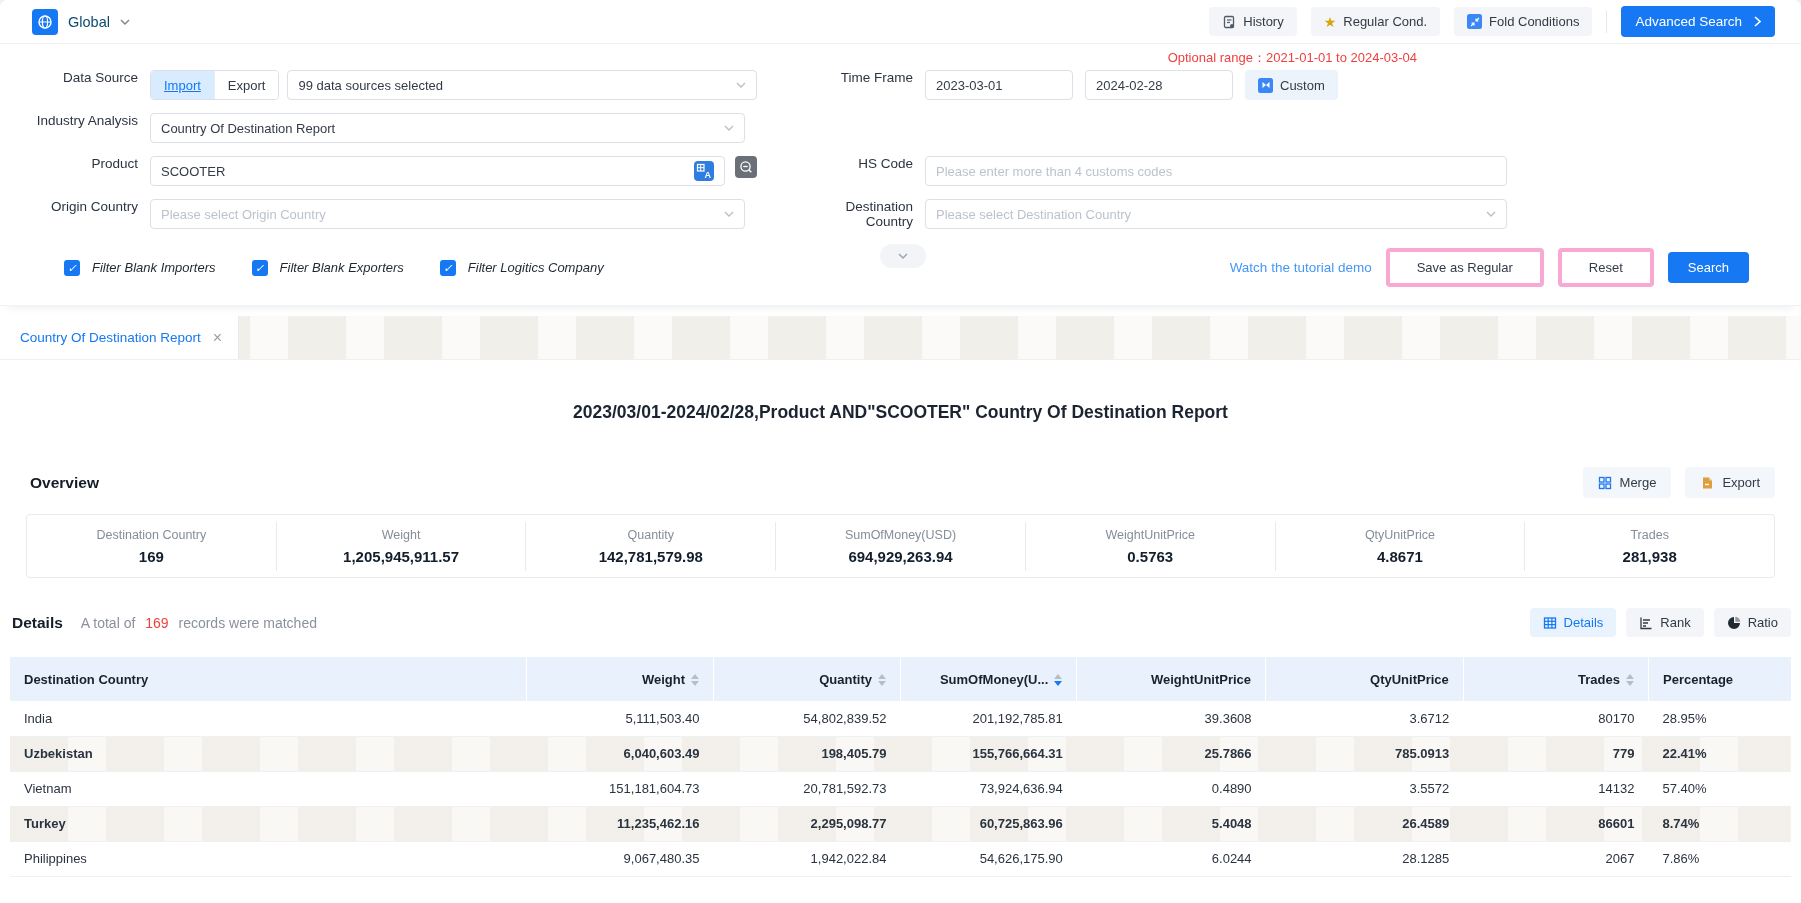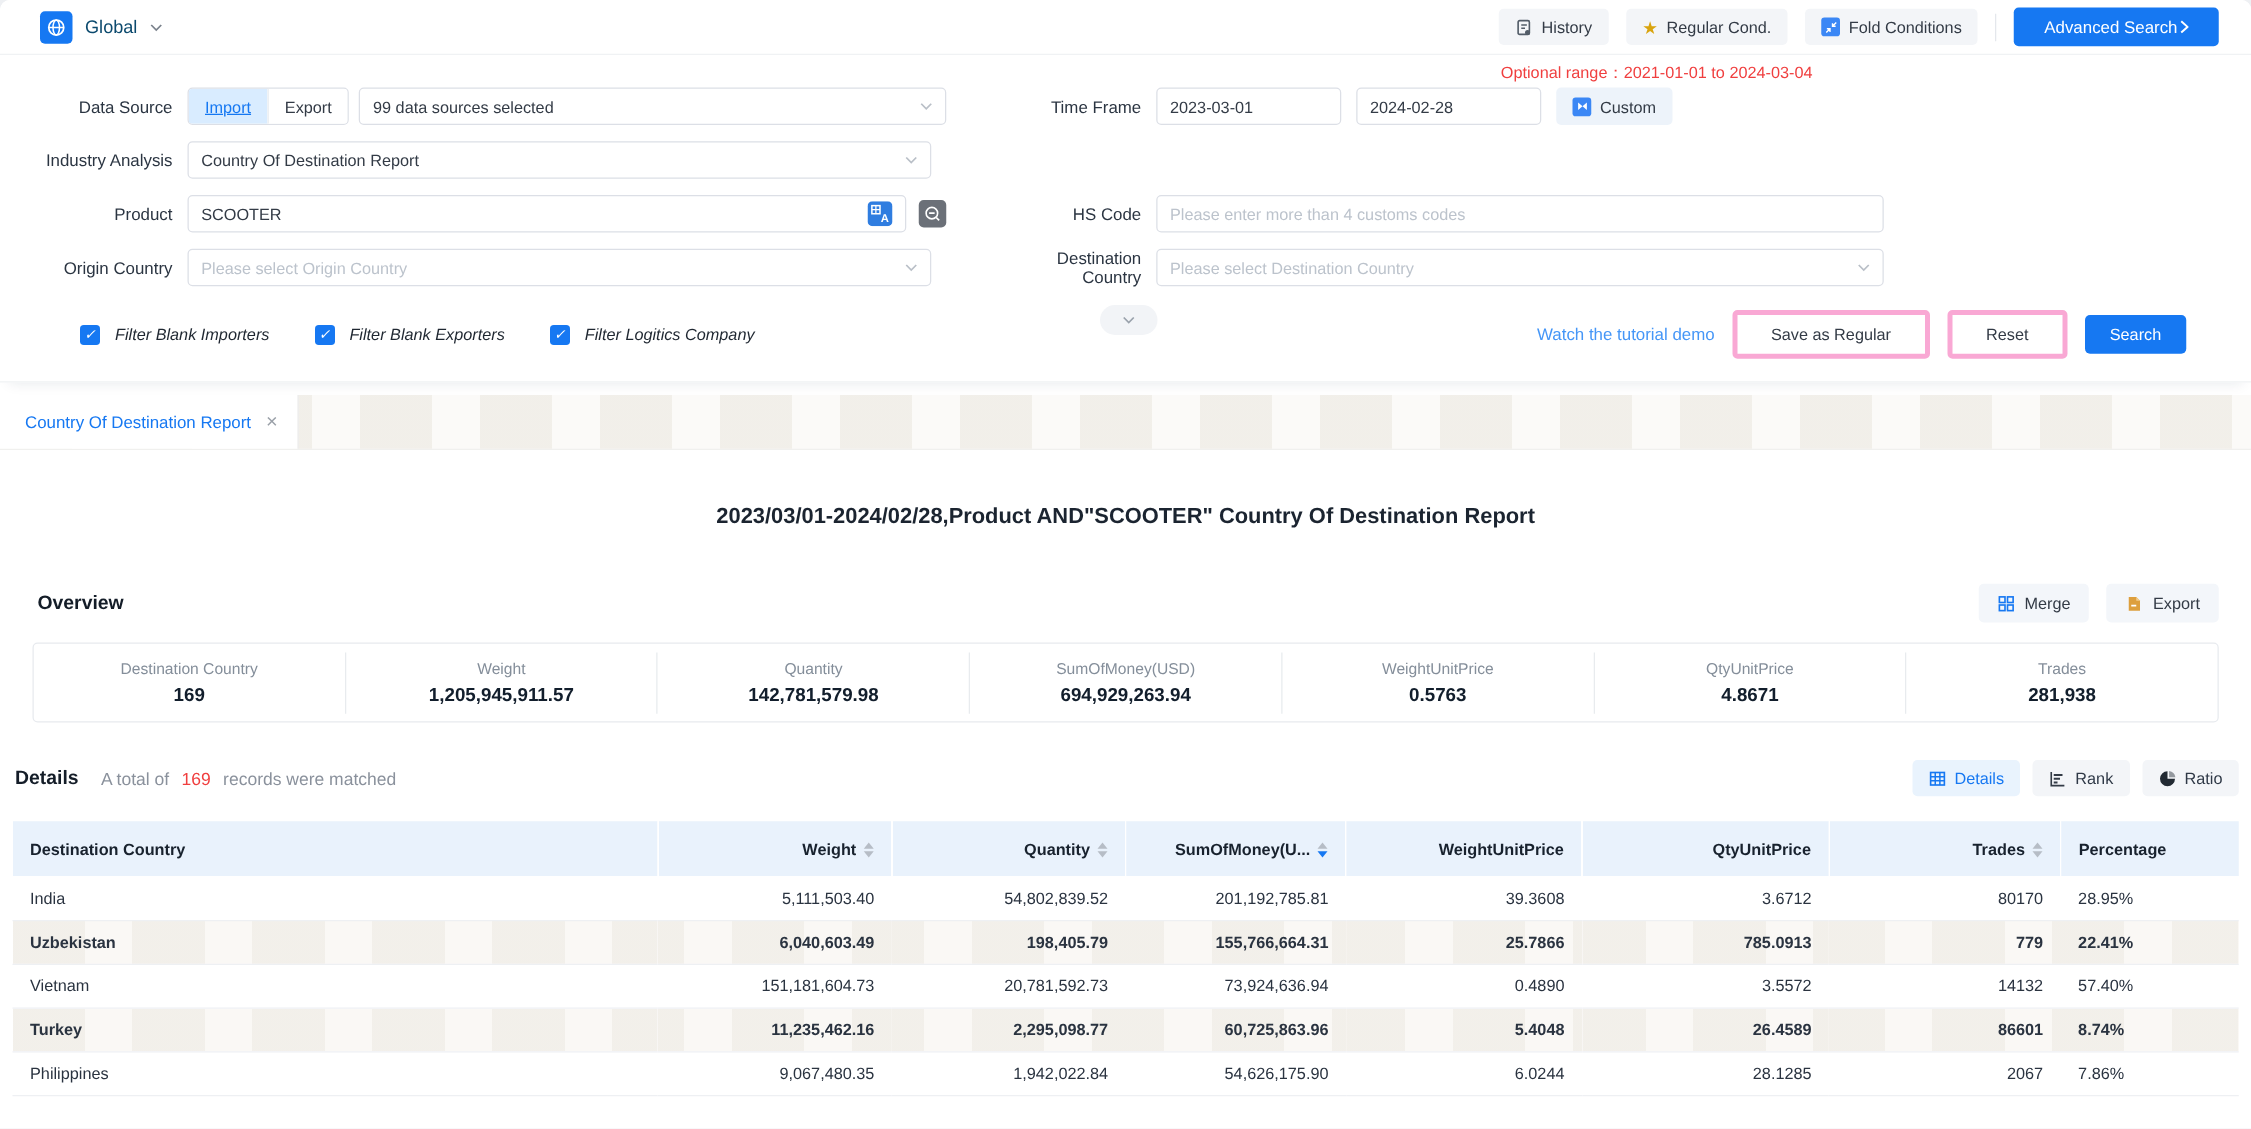--- a/index.html
+++ b/index.html
@@ -13,35 +13,35 @@
   .brand { display:flex; align-items:center; gap:10px; }
   .brand-logo { width:26px; height:26px; border-radius:4px; background:var(--accent);
                 display:flex; align-items:center; justify-content:center; }
   .brand-name { font-size:14.5px; color:#0c4a6e; }
   .chev { width:10px; height:10px; display:inline-block; }
   .topbar-right { margin-left:auto; display:flex; align-items:center; gap:14px; }
   .tb-btn { display:flex; align-items:center; gap:7px; background:#f3f5f8; border:none;
             border-radius:4px; padding:7px 13px; font-size:13px; color:#333b46; cursor:pointer;
             font-family:inherit; }
   .tb-divider { width:1px; height:22px; background:#e4e7ec; }
-  .btn-primary { display:flex; align-items:center; gap:2px; background:var(--accent); color:#fff;
-                 border:none; border-radius:4px; padding:8px 24px; font-size:13.5px; cursor:pointer;
+  .btn-primary { display:flex; align-items:center; gap:12px; background:var(--accent); color:#fff;
+                 border:none; border-radius:4px; padding:8px 14px; font-size:13.5px; cursor:pointer;
                  font-family:inherit; }
   .star { color:#d9a40e; font-size:14px; line-height:1; }
   .mini-sq { width:15px; height:15px; background:#3b87f5; border-radius:2.5px;
              display:flex; align-items:center; justify-content:center; }
 
   
   .form-panel { position:relative; background:#fff; padding:26px 26px 0 0;
                 box-shadow:0 7px 10px -7px rgba(20,40,70,.10); border-bottom:1px solid #f0f2f4; }
-  .optional-range { position:absolute; top:5px; right:351px; font-size:13px; color:#f03f3f;text-align:right; }
+  .optional-range { position:absolute; top:5px; right:384px; font-size:13px; color:#f03f3f;text-align:right; }
   .form-cols { display:flex; }
   .form-left { width:757px; flex:none; }
   .form-right { margin-left:38px; }
-  .frow { display:flex; align-items:center; height:30px; margin-bottom:13px; }
+  .frow { display:flex; align-items:flex-start; height:30px; margin-bottom:13px; }
   .flabel { width:150px; flex:none; text-align:right; padding-right:12px; font-size:13.5px; color:#2b3542; }
   .flabel-r { width:130px; flex:none; text-align:right; padding-right:12px; font-size:13.5px; color:#2b3542; }
   .seg { display:flex; border:1px solid #dcdfe6; border-radius:4px; overflow:hidden; height:30px; flex:none; }
   .seg-item { padding:0 13px; display:flex; align-items:center; font-size:13px; color:#333b46;
               background:#fff; cursor:pointer; }
   .seg-item.active { background:#d9ecff; color:var(--accent);text-decoration:underline; }
   .seg-item + .seg-item { border-left:1px solid #e8ebf0; }
   .sel, .inp { height:30px; border:1px solid #dcdfe6; border-radius:4px; background:#fff;
                display:flex; align-items:center; padding:0 10px; font-size:13px; color:#333b46;
                position:relative; cursor:pointer; }

